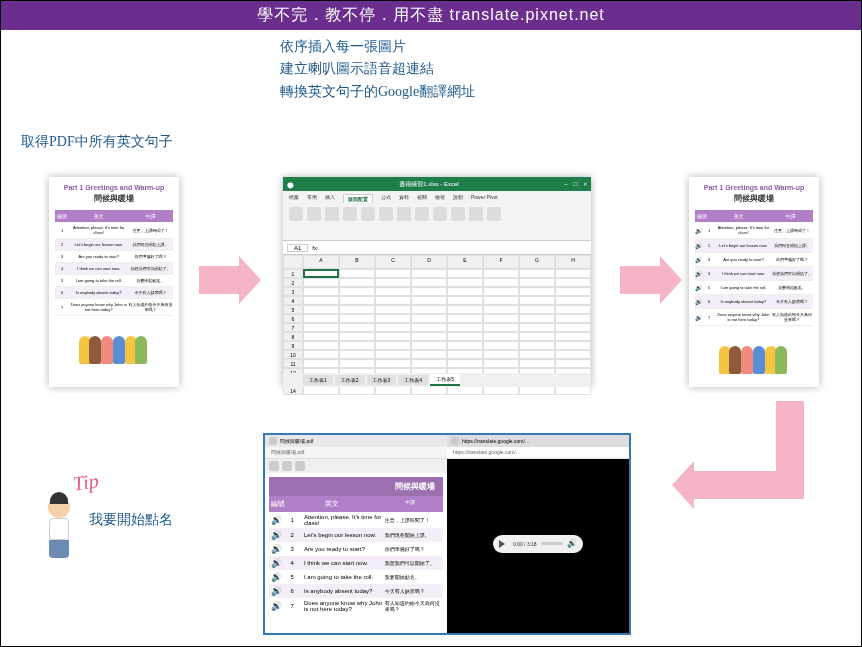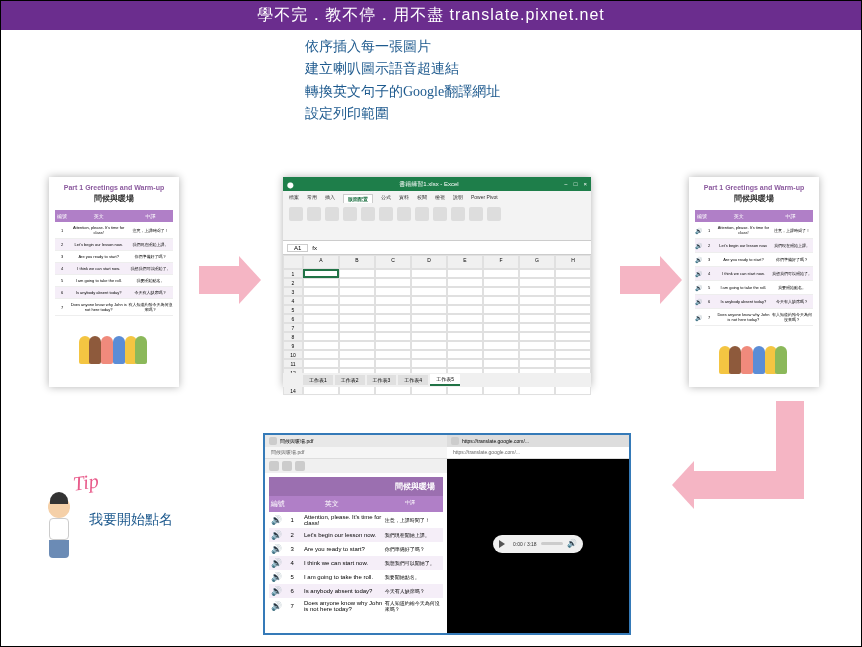--- a/index.html
+++ b/index.html
@@ -1,20 +1,20 @@
 <!DOCTYPE html>
 <html><head>
 <meta charset="utf-8">
 <style>
 *{box-sizing:border-box;margin:0;padding:0}
 body{width:862px;height:647px;background:#fff;font-family:"Microsoft JhengHei",sans-serif;position:relative;overflow:hidden;border:1px solid #000}
 .header{background:#6b2d8e;color:#fff;text-align:center;padding:4px 0;font-size:16px;letter-spacing:1px}
 .annot{color:#1e5a8e;font-family:"Comic Sans MS","Microsoft JhengHei",cursive;font-size:14px;line-height:1.6;position:absolute}
 .annot.left{left:20px;top:130px}
-.annot.mid{left:304px;top:35px}
+.annot.mid{left:279px;top:35px}
 .pdfbox{position:absolute;width:130px;height:210px;background:#fff;box-shadow:0 0 8px rgba(0,0,0,.3);padding:6px}
 .pdfbox.l{left:48px;top:176px}
 .pdfbox.r{left:688px;top:176px}
 .pdftitle{color:#8b5a9e;font-size:7px;font-weight:bold;text-align:center;line-height:1.3}
 .pdftitle .sub{color:#333;font-size:8px;display:block;margin-top:2px}
 .thead{display:flex;background:#b07fc7;color:#fff;font-size:5px;margin-top:6px}
 .thead span{text-align:center;padding:3px 0}
 .tr{display:flex;font-size:4px;align-items:center;border-bottom:1px solid #eee}
 .tr span{padding:3px 0;text-align:center}
 .c1{width:12%}.c2{width:50%}.c3{width:38%}
@@ -75,27 +75,27 @@
 .tc-body{width:20px;height:22px;background:#fff;border:1px solid #ccc;margin:0 auto;border-radius:4px}
 .tc-legs{width:20px;height:18px;background:#6b8bb5;margin:0 auto;border-radius:0 0 4px 4px}
 .tiptext{position:absolute;left:88px;top:508px;color:#1e5a8e;font-family:"Comic Sans MS","Microsoft JhengHei",cursive;font-size:14px;line-height:1.5}
 </style>
 </head>
 <body>
 
 <div class="header">學不完．教不停．用不盡 translate.pixnet.net</div>
 
 <div class="annot left">
+  <div>取得PDF中所有英文句子</div>
 </div>
 
 <div class="annot mid">
   <div>依序插入每一張圖片</div>
   <div>建立喇叭圖示語音超連結</div>
   <div>轉換英文句子的Google翻譯網址</div>
-  <div>設定列印範圍</div>
 </div>
 
 <div class="pdfbox l">
   <div class="pdftitle"><span>Part 1  Greetings and Warm-up</span><span class="sub">問候與暖場</span></div>
   <div class="thead">
       <span class="c1">編號</span>
       <span class="c2">英文</span>
       <span class="c3">中譯</span>
     </div>
   <div id="pdfrows-l">

